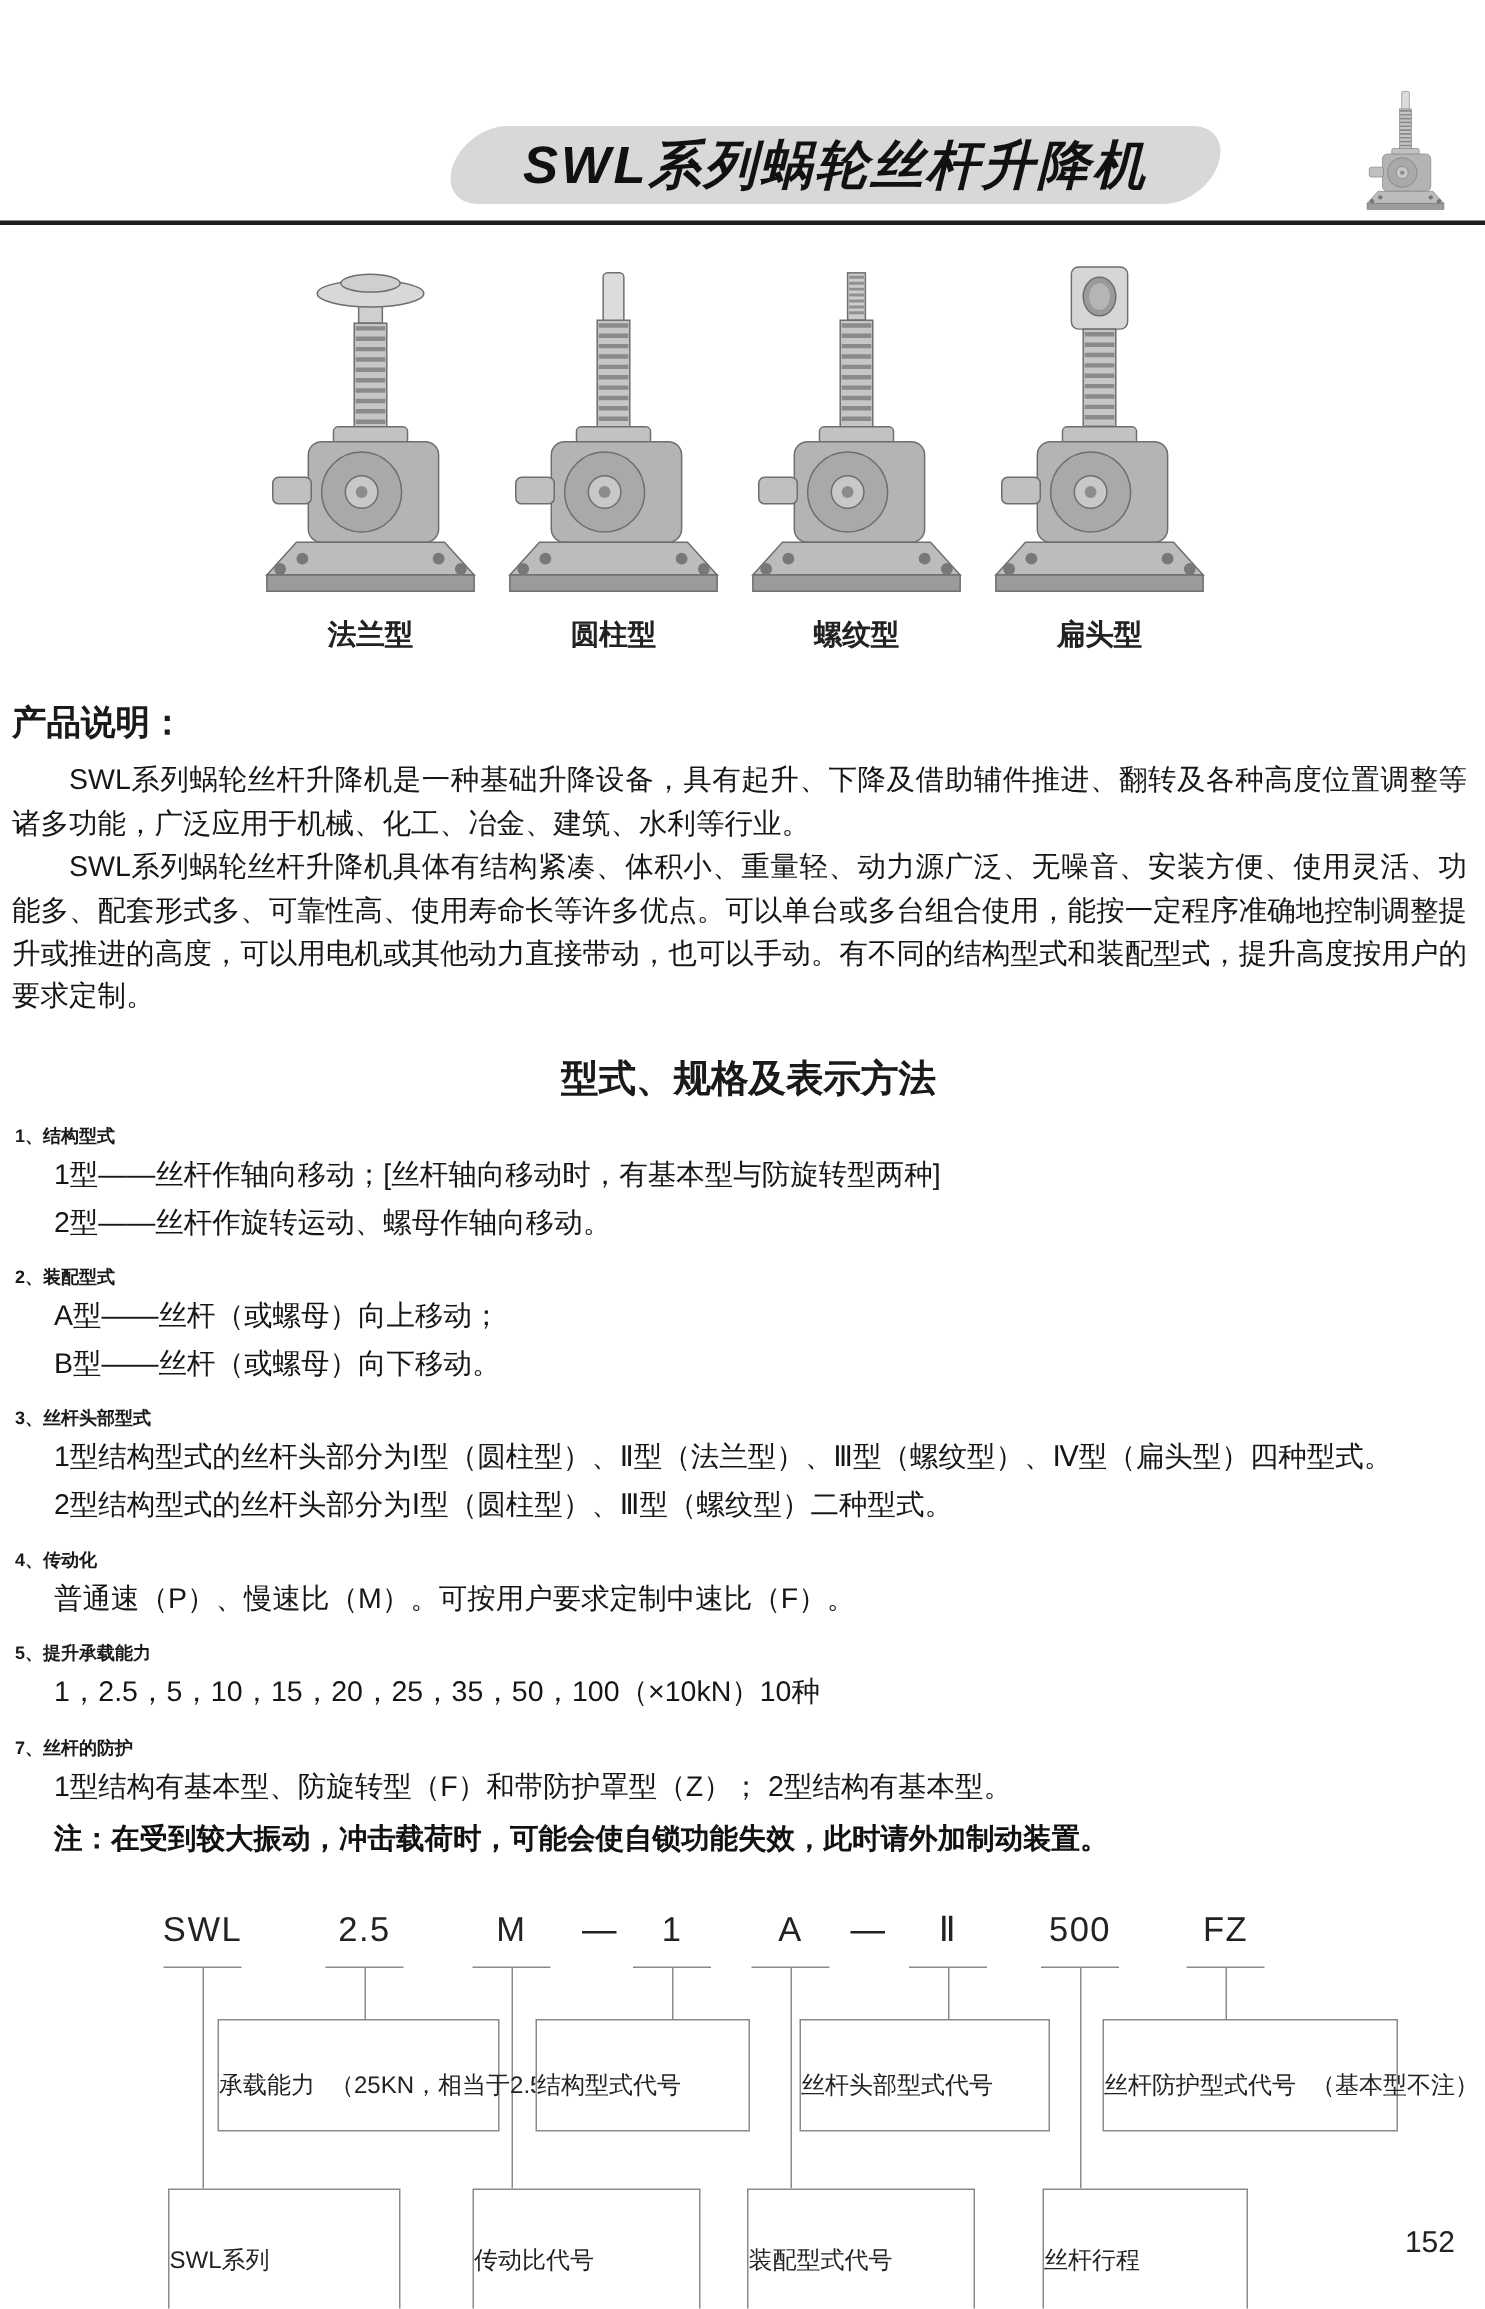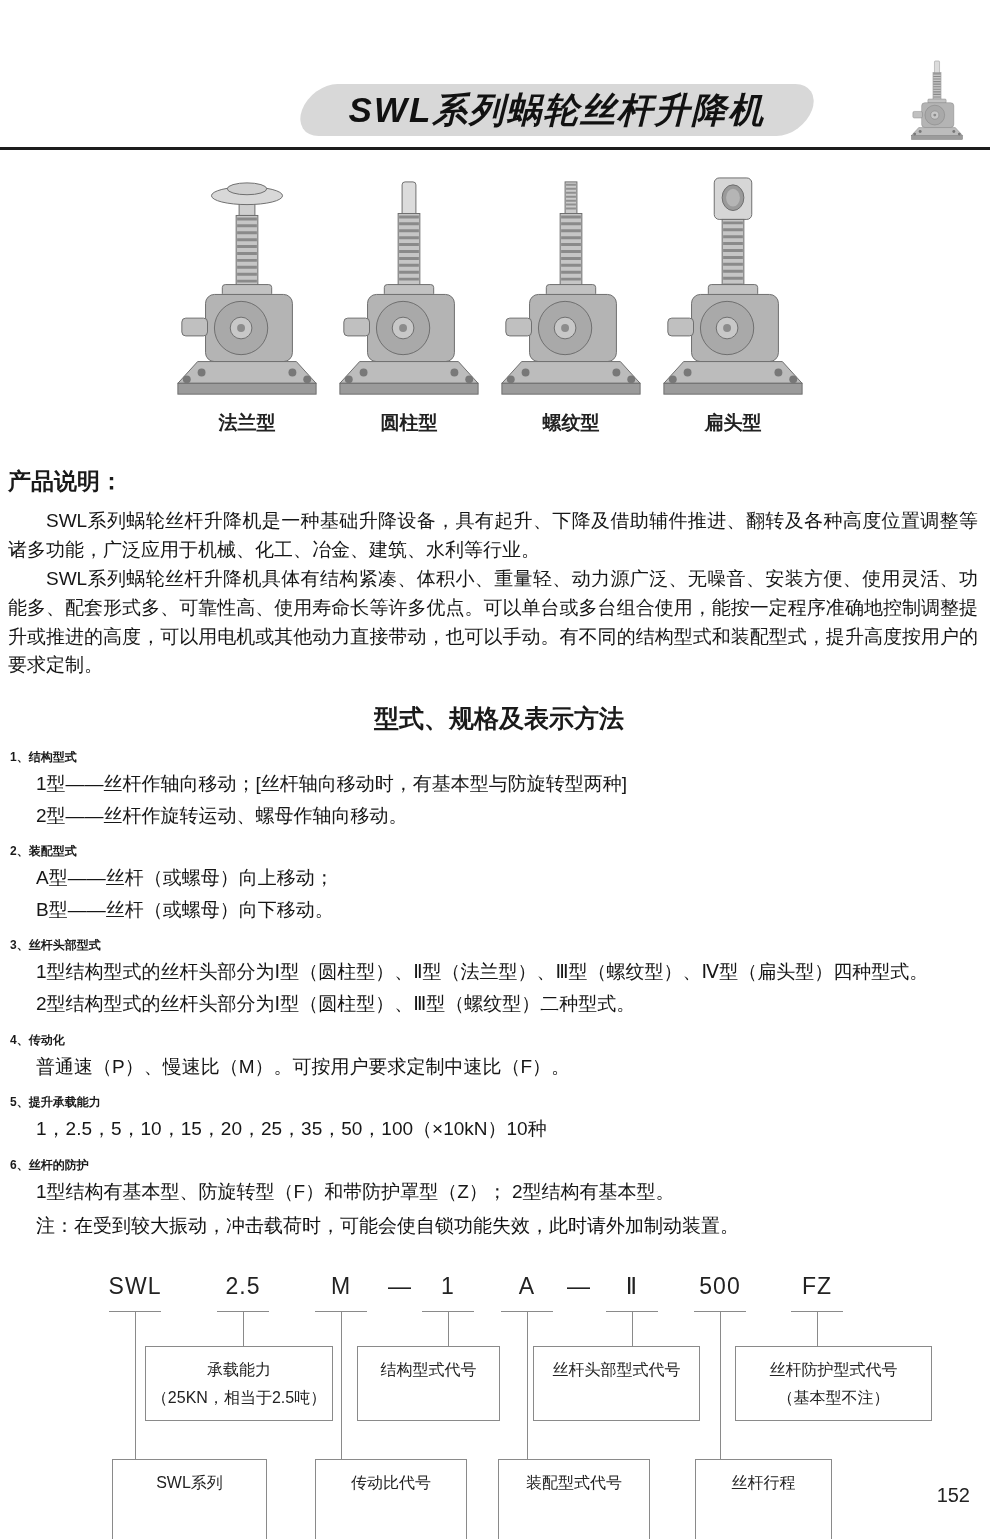--- a/index.html
+++ b/index.html
@@ -29,32 +29,32 @@
   
   .desc-heading{font-size:23px;font-weight:bold;margin:30px 0 10px 8px;}
   .para{
     font-size:19px;line-height:1.52;margin:0 12px 0 8px;
     text-indent:2em;text-align:justify;color:#161616;
   }
   
   .spec-heading{font-size:25px;font-weight:bold;margin:22px 0 4px 8px;text-align:center;}
   .spec-item-title{font-size:12px;font-weight:bold;margin:14px 0 4px 10px;}
   .spec-line{font-size:19px;line-height:1.45;margin:4px 12px 4px 36px;color:#161616;}
-  .note-line{font-size:19px;font-weight:normal;margin:8px 12px 0 36px;color:#111;}
+  .note-line{font-size:19px;font-weight:bold;margin:8px 12px 0 36px;color:#111;}
   
   .diagram{position:relative;width:880px;height:286px;margin:30px 0 0 80px;}
   .code-part{
     position:absolute;top:4px;transform:translateX(-50%);
     font-size:23px;color:#222;letter-spacing:1px;white-space:nowrap;
   }
   .code-underline{position:absolute;top:42px;height:1px;width:52px;background:#8a8a8a;transform:translateX(-50%);}
   .vline{position:absolute;width:1px;background:#8a8a8a;}
   .dbox{
     position:absolute;border:1px solid #8a8a8a;background:#fff;box-sizing:border-box;
-    display:flex;flex-direction:column;align-items:center;gap:10px;
+    display:flex;flex-direction:row;align-items:center;gap:10px;
     padding-top:14px;font-size:16px;color:#222;text-align:center;line-height:1.1;
     white-space:nowrap;
   }
   .boxes-top{top:77px;height:75px;}
   .boxes-bottom{top:190px;height:83px;}
   
   .page-number{position:absolute;right:20px;bottom:32px;font-size:20px;color:#222;}
 </style>
 </head>
 <body>
@@ -209,21 +209,21 @@
   <div class="spec-item-title">4、传动化</div>
   <div class="spec-line">普通速（P）、慢速比（M）。可按用户要求定制中速比（F）。</div>
 </div>
 
 <div>
   <div class="spec-item-title">5、提升承载能力</div>
   <div class="spec-line">1，2.5，5，10，15，20，25，35，50，100（×10kN）10种</div>
 </div>
 
 <div>
-  <div class="spec-item-title">6、丝杆的防护</div>
+  <div class="spec-item-title">7、丝杆的防护</div>
   <div class="spec-line">1型结构有基本型、防旋转型（F）和带防护罩型（Z）； 2型结构有基本型。</div>
   <div class="note-line">注：在受到较大振动，冲击载荷时，可能会使自锁功能失效，此时请外加制动装置。</div>
 </div>
 
 <div class="diagram">
 
   <span class="code-part" style="left:55px">SWL</span>
   <span class="code-part" style="left:163px">2.5</span>
   <span class="code-part" style="left:261px">M</span>
   <span class="code-part" style="left:320px">—</span>

